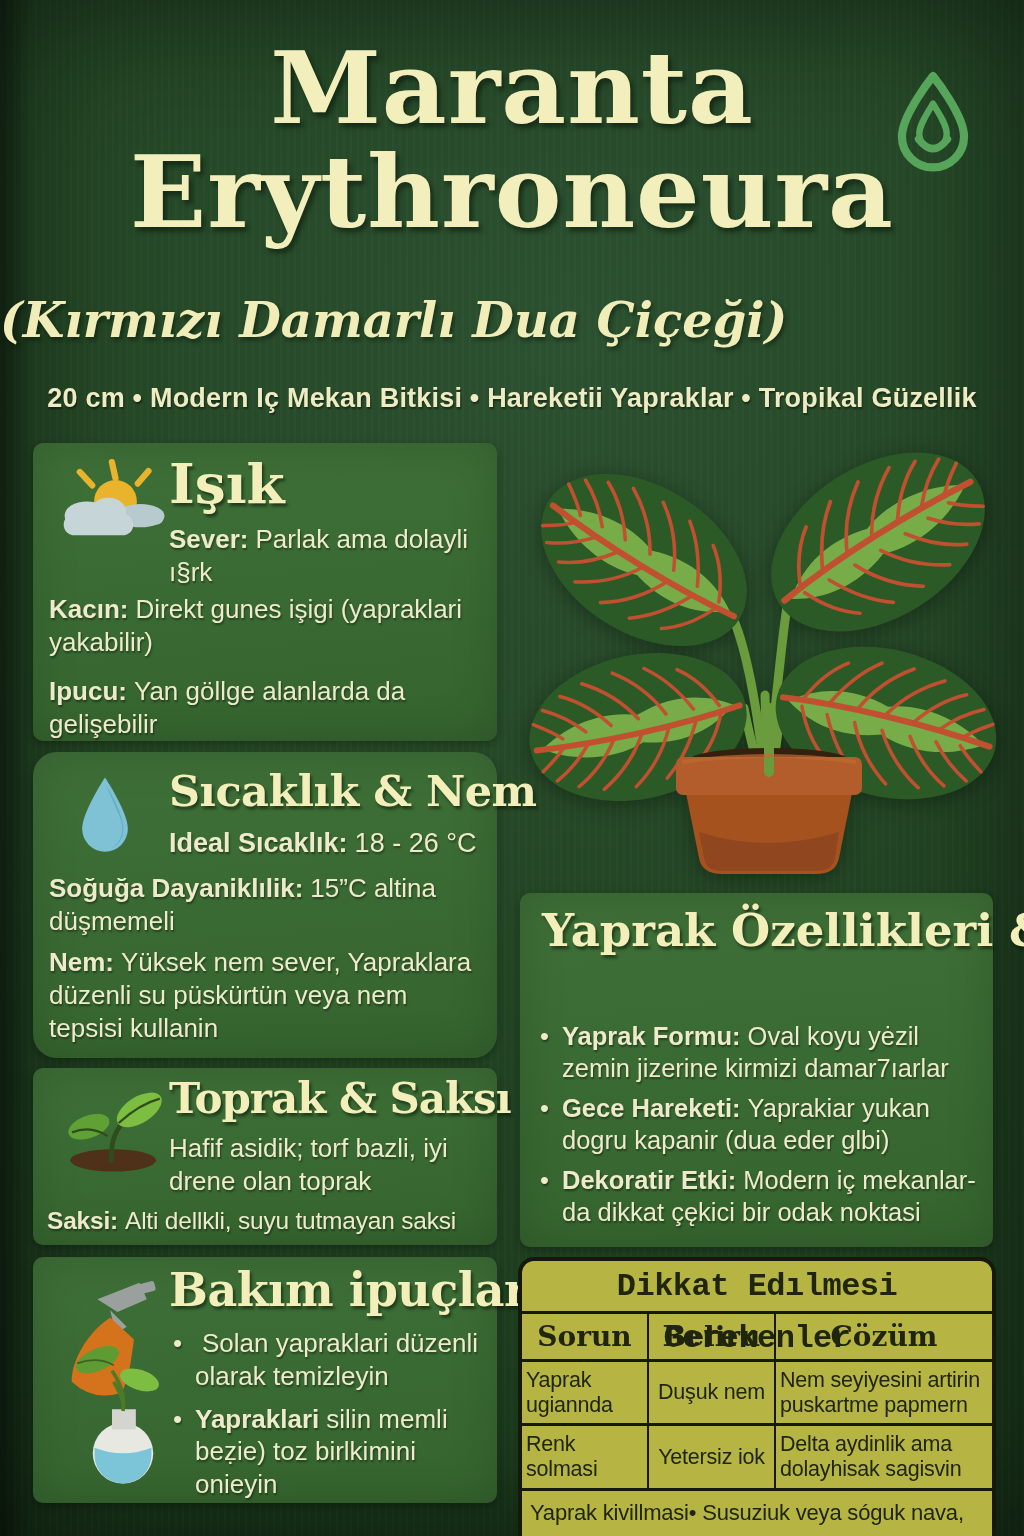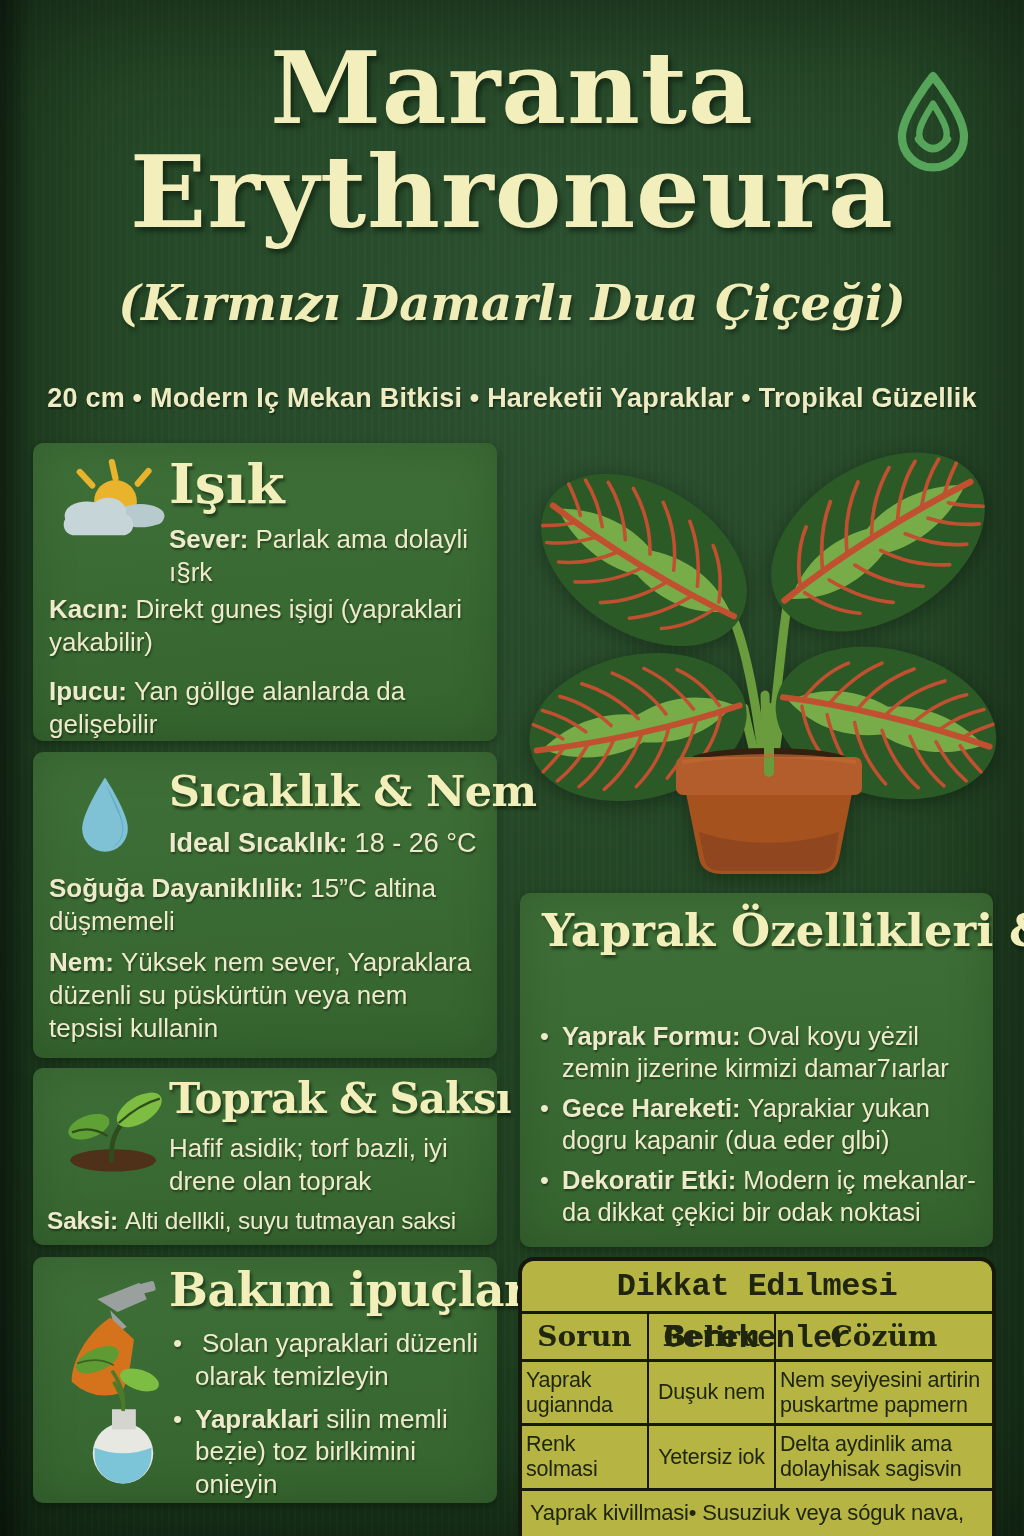--- a/index.html
+++ b/index.html
@@ -11,38 +11,38 @@
       radial-gradient(130% 90% at 55% 22%, #2c5130 0%, #224423 48%, #173319 100%);
     box-shadow: inset 0 0 140px rgba(0,0,0,.55);
     font-family:"Liberation Sans","DejaVu Sans",sans-serif;
   }
   
   .title{position:absolute;top:36px;left:0;width:100%;text-align:center;
     font-family:"DejaVu Serif","Liberation Serif",serif;font-weight:bold;
     font-size:100px;line-height:1.04;color:#f2efbc;letter-spacing:1px;
     text-shadow:3px 4px 5px rgba(5,15,5,.55);margin:0;}
   .title span{display:block;}
-  .subtitle{position:absolute;top:275px;left:0;width:100%;text-align:center;
+  .subtitle{position:absolute;top:292px;left:0;width:100%;
     font-family:"DejaVu Serif","Liberation Serif",serif;font-weight:bold;font-style:italic;
     font-size:48px;color:#f0edb8;text-shadow:2px 3px 4px rgba(5,15,5,.5);}
   .tagline{position:absolute;top:383px;left:0;width:100%;text-align:center;
     font-weight:bold;font-size:27px;letter-spacing:.2px;color:#efecc3;
     text-shadow:1px 2px 2px rgba(0,0,0,.45);}
   .logo{position:absolute;left:891px;top:64px;width:84px;height:112px;}
   
   .panel{position:absolute;left:33px;width:464px;border-radius:10px;
     background:linear-gradient(175deg,#3f7038 0%,#35642e 100%);
     box-shadow: inset 0 0 48px rgba(0,0,0,.16), 0 3px 8px rgba(0,0,0,.3);}
   .panel h2{position:absolute;margin:0;font-family:"DejaVu Serif","Liberation Serif",serif;
     font-weight:bold;color:#f2efba;text-shadow:2px 3px 3px rgba(8,18,6,.55);white-space:nowrap;}
   .pbody{position:absolute;font-size:26px;line-height:1.26;color:#eeebcb;
     text-shadow:1px 2px 2px rgba(0,0,0,.4);margin:0;}
   .pbody b{margin-right:7px;}
   .panel-light{top:443px;height:298px;}
-  .panel-temp{top:752px;height:306px;}
+  .panel-temp{top:752px;height:306px;border-radius:24px;}
   .panel-soil{top:1068px;height:177px;}
   .panel-care{top:1257px;height:246px;}
   .icon{position:absolute;}
   
   .light-h{left:136px;top:8px;font-size:55px;}
   .light-loves{left:136px;top:80px;width:322px;}
   .light-avoid{left:16px;top:150px;width:442px;}
   .light-tip{left:16px;top:232px;width:402px;}
   
   .temp-h{left:136px;top:14px;font-size:43px;letter-spacing:-.5px;}

